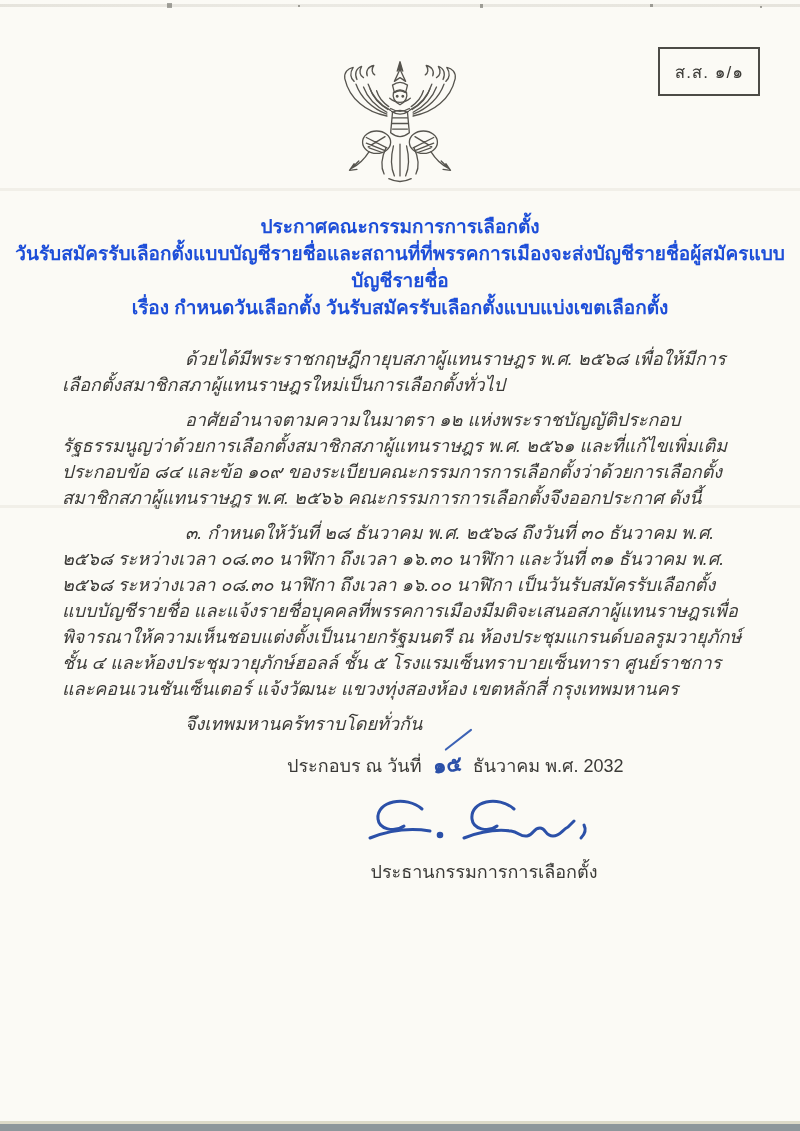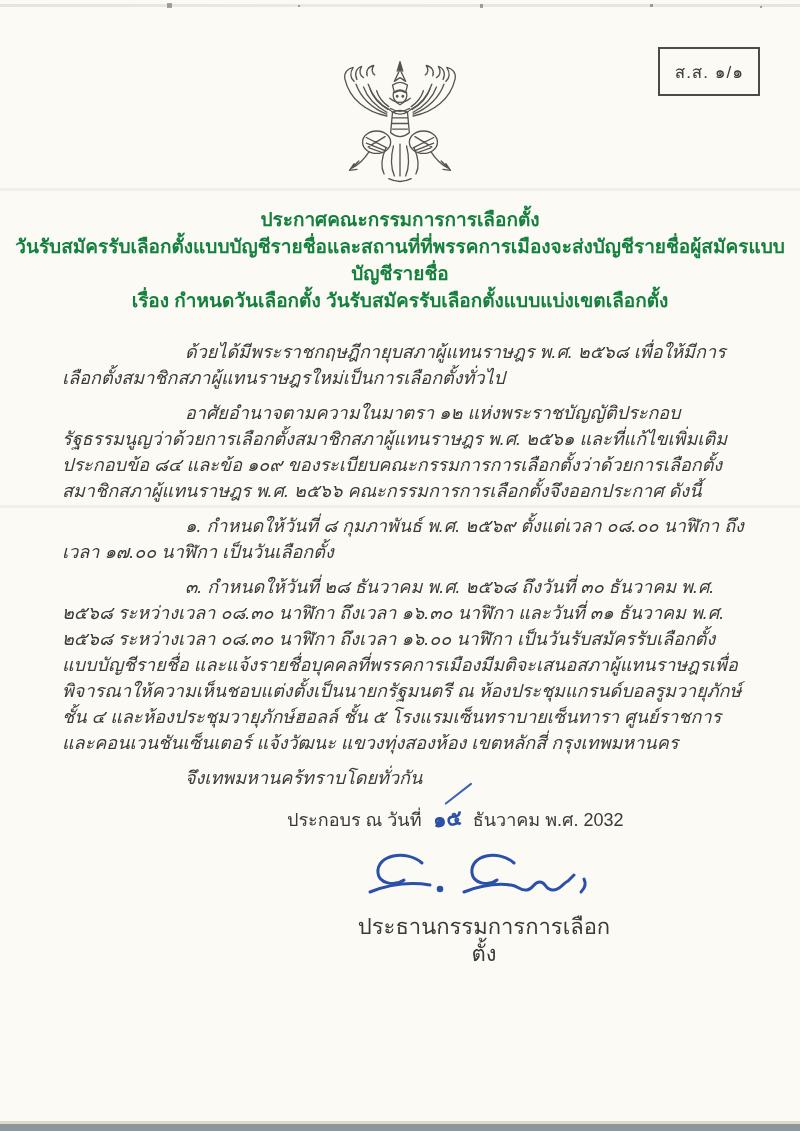--- a/index.html
+++ b/index.html
@@ -22,38 +22,38 @@
 
   .form-box{
     position:absolute;top:47px;right:40px;
     min-width:70px;padding:9px 14px;
     border:2px solid #4c4b46;
     text-align:right;
     font-size:17px;color:#3c3b37;
     letter-spacing:1px;
   }
   .emblem-wrap{width:150px;margin:58px auto 0;}
-  .title-block{text-align:center;margin-top:13px;font-weight:700;font-size:19px;line-height:27px;color:#15803d;}
+  .title-block{text-align:center;margin-top:20px;font-weight:700;font-size:19px;line-height:27px;color:#1d4ed8;}
   .body-block{padding:0 56px 0 62px;margin-top:25px;font-size:18px;line-height:26px;}
   .para{margin:0 0 9px 0;text-indent:123px;font-style:italic;}
   .issued-line{margin:15px 0 0 225px;font-size:18px;white-space:nowrap;}
   .hand-day{
     display:inline-block;position:relative;
     color:#2b50a8;font-size:21px;font-weight:700;
     transform:rotate(-6deg);
     margin:0 6px;
   }
   .hand-day::after{ 
     content:"";position:absolute;right:-16px;top:-12px;width:34px;height:2px;
     background:#3c62b5;transform:rotate(-32deg);border-radius:2px;
   }
   .sign-block{margin:14px 0 0 292px;width:260px;text-align:center;}
   .signature-svg{display:block;margin:0 auto 4px auto;}
   .sign-name{font-size:18px;line-height:27px;}
-  .sign-title{font-size:22px;line-height:27px;}
+  .sign-title{font-size:18px;line-height:27px;}
 </style>
 </head>
 <body>
 
 <div class="page">
 
   <div class="scan-top"></div>
   <div class="speck" style="left:167px;top:3px;width:5px;height:5px;"></div>
   <div class="speck" style="left:480px;top:4px;width:3px;height:4px;"></div>
   <div class="speck" style="left:650px;top:4px;width:3px;height:3px;"></div>
@@ -127,21 +127,20 @@
 
   <div class="title-block">
     <div>ประกาศคณะกรรมการการเลือกตั้ง</div>
     <div>วันรับสมัครรับเลือกตั้งแบบบัญชีรายชื่อและสถานที่ที่พรรคการเมืองจะส่งบัญชีรายชื่อผู้สมัครแบบบัญชีรายชื่อ</div>
     <div>เรื่อง  กำหนดวันเลือกตั้ง วันรับสมัครรับเลือกตั้งแบบแบ่งเขตเลือกตั้ง</div>
   </div>
 
   <div class="body-block">
     <p class="para">ด้วยได้มีพระราชกฤษฎีกายุบสภาผู้แทนราษฎร พ.ศ. ๒๕๖๘ เพื่อให้มีการเลือกตั้งสมาชิกสภาผู้แทนราษฎรใหม่เป็นการเลือกตั้งทั่วไป</p>
     <p class="para">อาศัยอำนาจตามความในมาตรา ๑๒ แห่งพระราชบัญญัติประกอบรัฐธรรมนูญว่าด้วยการเลือกตั้งสมาชิกสภาผู้แทนราษฎร พ.ศ. ๒๕๖๑ และที่แก้ไขเพิ่มเติม ประกอบข้อ ๘๔ และข้อ ๑๐๙ ของระเบียบคณะกรรมการการเลือกตั้งว่าด้วยการเลือกตั้งสมาชิกสภาผู้แทนราษฎร พ.ศ. ๒๕๖๖ คณะกรรมการการเลือกตั้งจึงออกประกาศ ดังนี้</p>
-    <p class="para">๑. กำหนดให้วันที่ ๘ กุมภาพันธ์ พ.ศ. ๒๕๖๙ ตั้งแต่เวลา ๐๘.๐๐ นาฬิกา ถึงเวลา ๑๗.๐๐ นาฬิกา เป็นวันเลือกตั้ง</p>
     <p class="para">๓. กำหนดให้วันที่ ๒๘ ธันวาคม พ.ศ. ๒๕๖๘ ถึงวันที่ ๓๐ ธันวาคม พ.ศ. ๒๕๖๘ ระหว่างเวลา ๐๘.๓๐ นาฬิกา ถึงเวลา ๑๖.๓๐ นาฬิกา และวันที่ ๓๑ ธันวาคม พ.ศ. ๒๕๖๘ ระหว่างเวลา ๐๘.๓๐ นาฬิกา ถึงเวลา ๑๖.๐๐ นาฬิกา เป็นวันรับสมัครรับเลือกตั้งแบบบัญชีรายชื่อ และแจ้งรายชื่อบุคคลที่พรรคการเมืองมีมติจะเสนอสภาผู้แทนราษฎรเพื่อพิจารณาให้ความเห็นชอบแต่งตั้งเป็นนายกรัฐมนตรี ณ ห้องประชุมแกรนด์บอลรูมวายุภักษ์ ชั้น ๔ และห้องประชุมวายุภักษ์ฮอลล์ ชั้น ๕ โรงแรมเซ็นทราบายเซ็นทารา ศูนย์ราชการและคอนเวนชันเซ็นเตอร์ แจ้งวัฒนะ แขวงทุ่งสองห้อง เขตหลักสี่ กรุงเทพมหานคร</p>
     <p class="para">จึงเทพมหานคร้ทราบโดยทั่วกัน</p>
 
     <div class="issued-line">
       <span>ประกอบร ณ วันที่</span>
       <span class="hand-day">๑๕</span>
       <span>ธันวาคม  พ.ศ. 2032</span>
     </div>
 
     <div class="sign-block">

